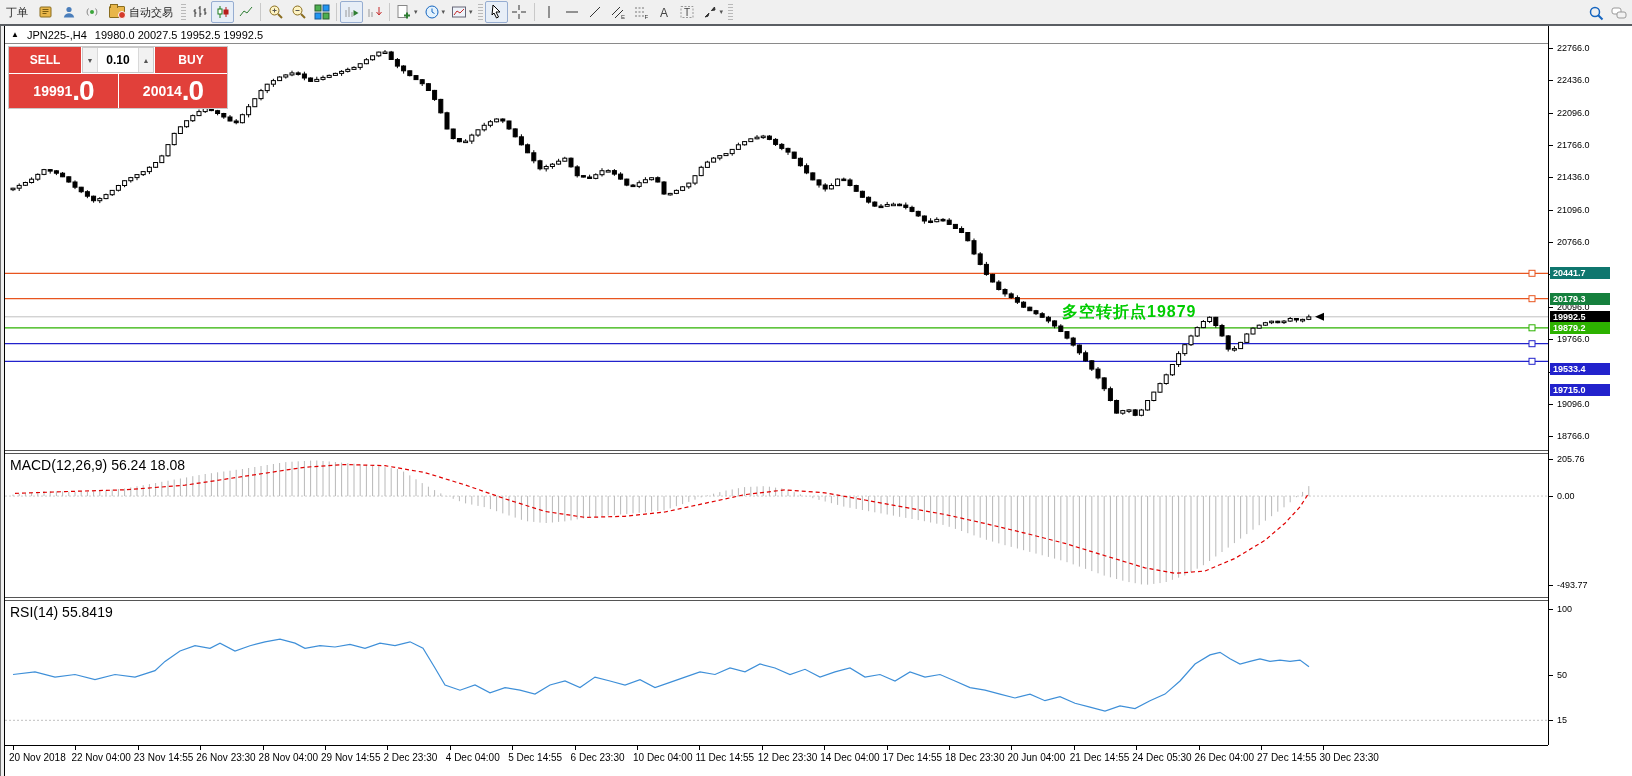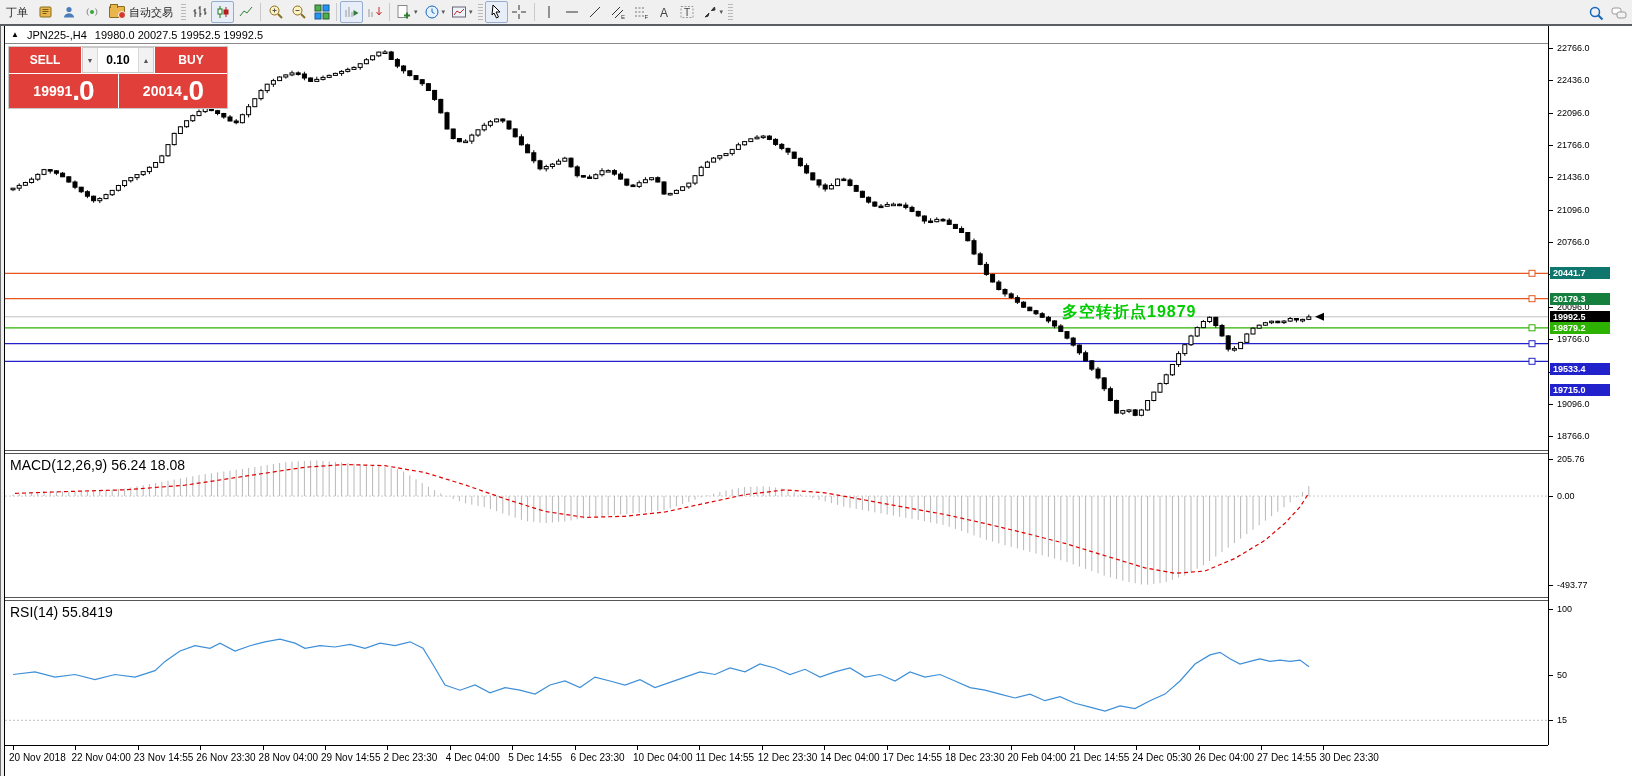--- a/index.html
+++ b/index.html
@@ -1045,21 +1045,21 @@
           <div class="time-label" style="left: 690.4px;">11 Dec 14:55</div>
           <div class="time-tick" style="left: 756.8px;"></div>
           <div class="time-label" style="left: 752.8px;">12 Dec 23:30</div>
           <div class="time-tick" style="left: 819.2px;"></div>
           <div class="time-label" style="left: 815.2px;">14 Dec 04:00</div>
           <div class="time-tick" style="left: 881.6px;"></div>
           <div class="time-label" style="left: 877.6px;">17 Dec 14:55</div>
           <div class="time-tick" style="left: 944px;"></div>
           <div class="time-label" style="left: 940px;">18 Dec 23:30</div>
           <div class="time-tick" style="left: 1006.4px;"></div>
-          <div class="time-label" style="left: 1002.4px;">20 Feb 04:00</div>
+          <div class="time-label" style="left: 1002.4px;">20 Jun 04:00</div>
           <div class="time-tick" style="left: 1068.8px;"></div>
           <div class="time-label" style="left: 1064.8px;">21 Dec 14:55</div>
           <div class="time-tick" style="left: 1131.2px;"></div>
           <div class="time-label" style="left: 1127.2px;">24 Dec 05:30</div>
           <div class="time-tick" style="left: 1193.6px;"></div>
           <div class="time-label" style="left: 1189.6px;">26 Dec 04:00</div>
           <div class="time-tick" style="left: 1256px;"></div>
           <div class="time-label" style="left: 1252px;">27 Dec 14:55</div>
           <div class="time-tick" style="left: 1318.4px;"></div>
           <div class="time-label" style="left: 1314.4px;">30 Dec 23:30</div>

